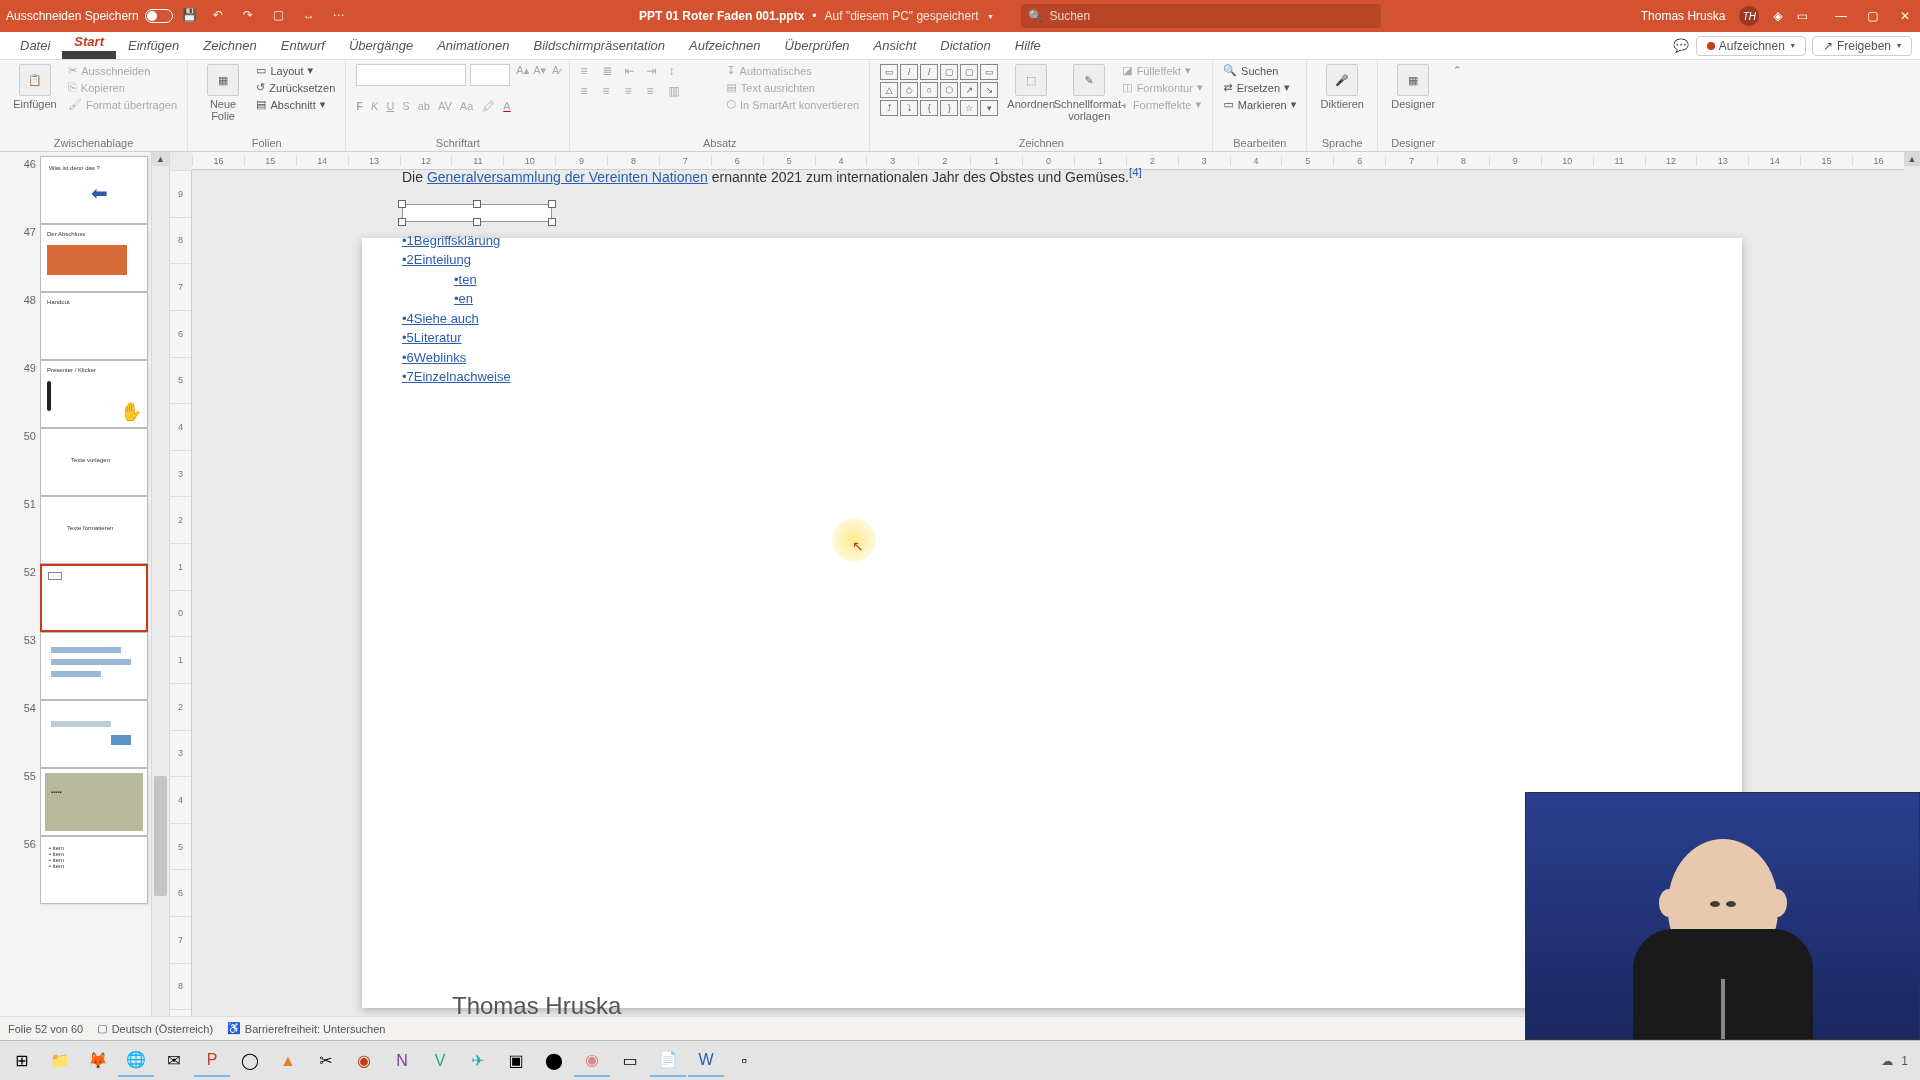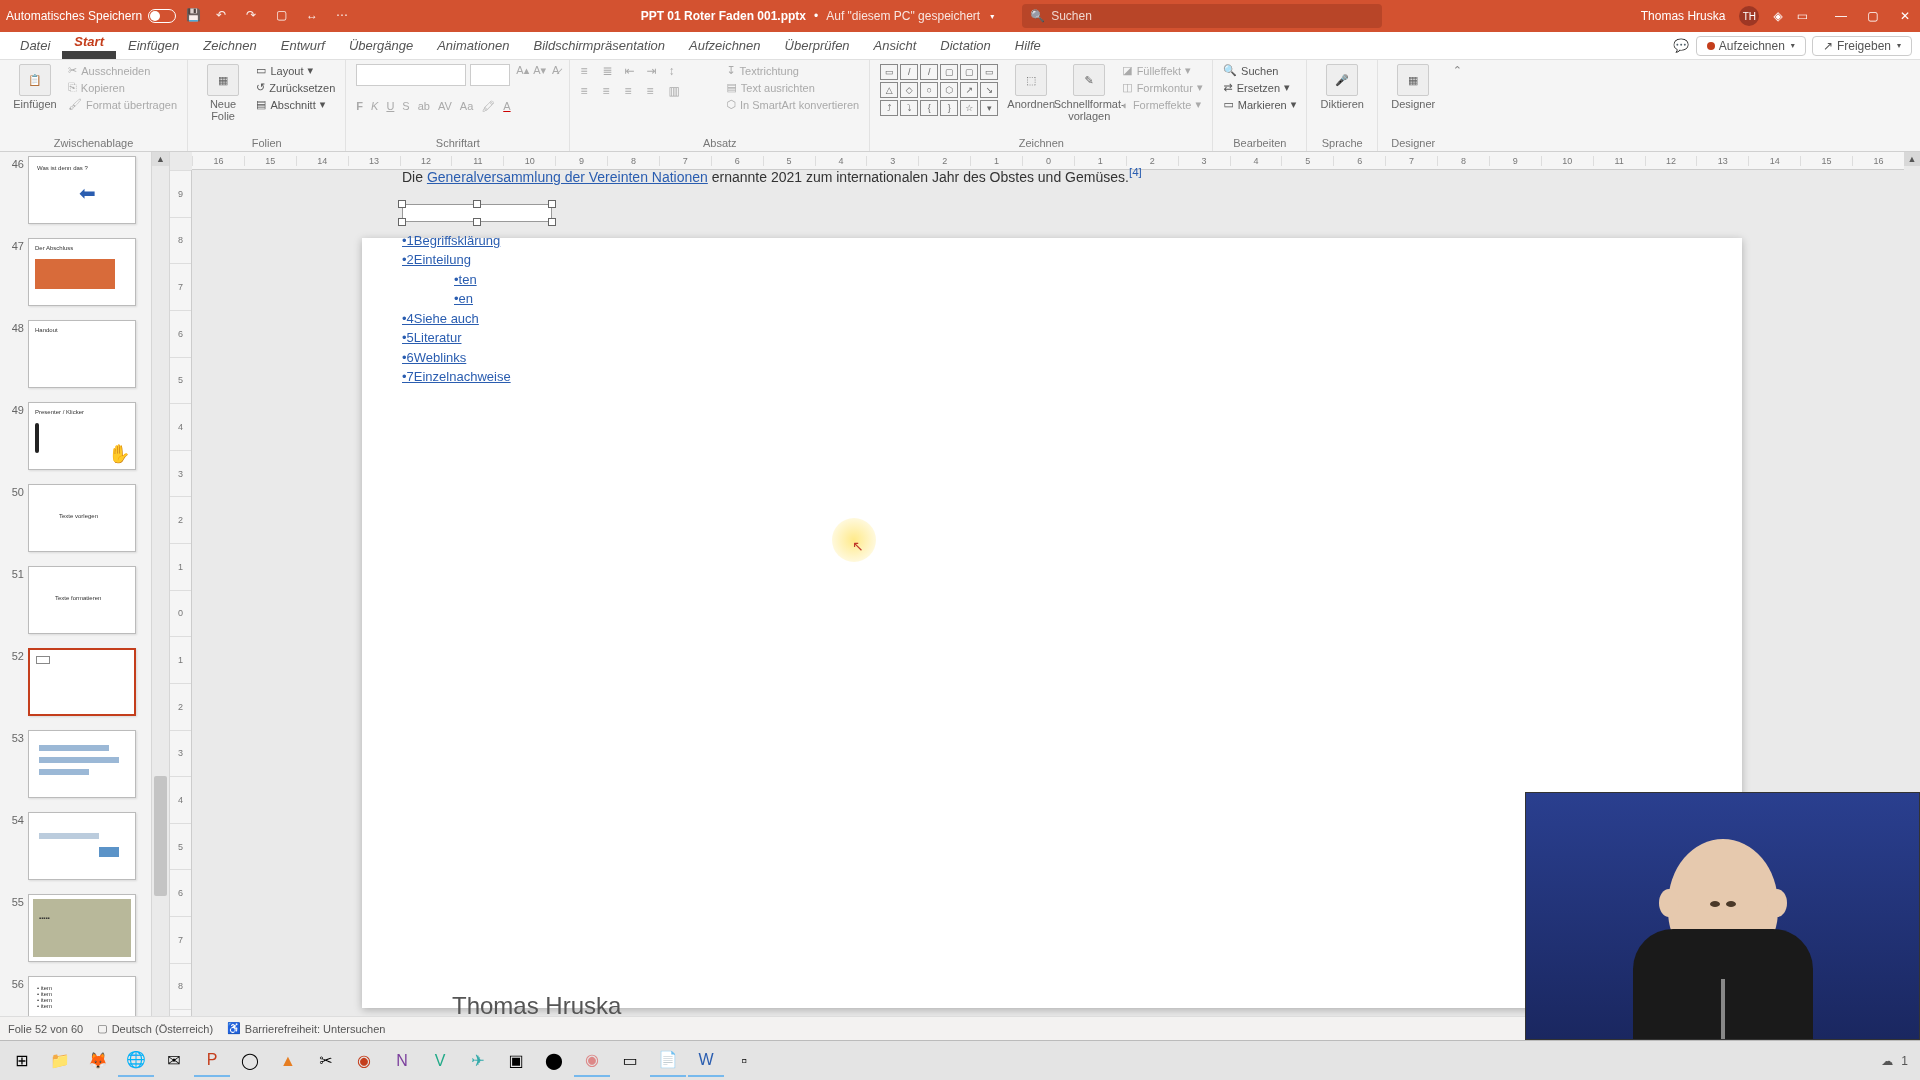--- a/index.html
+++ b/index.html
@@ -13,21 +13,21 @@
 .qat { display: flex; gap: 14px; align-items: center; margin-right: 30px; }
 .qat-icon { width: 16px; height: 16px; color: #fff; opacity: 0.9; }
 .title-center { flex: 1; display: flex; align-items: center; justify-content: center; gap: 8px; }
 .doc-title { font-size: 12px; font-weight: bold; }
 .doc-saved { font-size: 12px; opacity: 0.85; }
 .dd { font-size: 8px; margin-left: 2px; }
 .search-box { width: 360px; height: 24px; background: #b84528; border-radius: 4px; display: flex; align-items: center; padding: 0 8px; gap: 6px; color: #eee; margin-left: 20px;}
 .search-box input { background: transparent; border: none; outline: none; color: #fff; font-size: 12px; flex:1;}
 .search-box input::placeholder { color: #f0d7cf; }
 .title-right { display: flex; align-items: center; gap: 14px; margin-left: auto; }
-.user-badge { width: 20px; height: 20px; background: #9e3724; border-radius: 50%; display:flex; align-items:center; justify-content:center; font-size:10px;}
+.user-badge { width: 20px; height: 20px; background: #9e3724; border-radius: 50%; display:flex; align-items:center; justify-content:center; font-size:10px;font-style:italic;}
 .win-btns { display: flex; gap: 14px; margin-left: 10px;}
 .win-btns span { width: 18px; text-align: center; }
 
 
 .ribbon-tabs { height: 28px; background: #fff; display: flex; align-items: center; padding: 0 8px; border-bottom: 1px solid #e0e0e0; font-size: 13px; color: #555; }
 .ribbon-tabs .tab { padding: 0 12px; height: 100%; display: flex; align-items: center; cursor: pointer; font-style: italic; }
 .ribbon-tabs .tab.active { color: #c43e1c; font-weight: 600; border-bottom: 8px solid #404040; }
 .ribbon-tabs .spacer { flex: 1; }
 .ribbon-right-btn { display: flex; align-items: center; gap: 4px; padding: 2px 10px; border: 1px solid #ccc; border-radius: 4px; margin-left: 6px; background: #fff; color: #555; font-size: 12px; }
 .rec-dot { width: 8px; height: 8px; background: #c43e1c; border-radius: 50%; }
@@ -49,21 +49,21 @@
 .shape-grid { display: grid; grid-template-columns: repeat(6, 18px); grid-template-rows: repeat(3, 16px); gap: 2px; }
 .shape-grid span { border: 1px solid #888; font-size: 9px; display:flex; align-items:center; justify-content:center; color:#666;}
 
 
 .workarea { position: absolute; top: 152px; left: 0; right: 0; bottom: 24px; display: flex; background: #e6e6e6; }
 .slide-panel { width: 170px; background: #f3f3f3; display: flex; flex-direction: column; position: relative; border-right: 1px solid #d6d6d6;}
 .slide-scroll { position: absolute; right: 0; top: 0; bottom: 0; width: 18px; background: #eaeaea; border-left: 1px solid #d6d6d6;}
 .slide-scroll .arrow { height: 14px; display:flex; align-items:center; justify-content:center; font-size:9px; color:#555; background:#ddd;}
 .slide-scroll .track { position:absolute; top:14px; bottom:14px; left:0; right:0;}
 .slide-scroll .thumb { position:absolute; left:2px; right:2px; background:#c4c4c4; border-radius:2px;}
-.thumbs { flex:1; overflow:hidden; padding: 4px 20px 4px 4px; display:flex; flex-direction:column; gap:14px;}
+.thumbs { flex:1; overflow:hidden; padding: 4px 20px 4px 16px; display:flex; flex-direction:column; gap:0;}
 .thumb-row { display:flex; gap:4px; }
 .thumb-num { width: 20px; text-align:right; font-size:11px; color:#666; padding-top:2px;}
 .thumb { width: 108px; height: 68px; background:#fff; border:1px solid #bbb; box-shadow: 1px 1px 2px rgba(0,0,0,0.1); position:relative; overflow:hidden;}
 .thumb.active { border: 2px solid #c43e1c; }
 .mini-bar { position:absolute; background:#d86b3a;}
 .mini-line { position:absolute; background:#9bb8d6;}
 .mini-txt { position:absolute; font-size:6px; color:#333;}
 
 .canvas-wrap { flex:1; position:relative; background:#eaeaea;}
 .ruler-h { position:absolute; top:0; left:22px; right:16px; height:18px; background:#f5f5f5; border-bottom:1px solid #ccc; display:flex; align-items:center; font-size:9px; color:#777; overflow:hidden;}
@@ -117,21 +117,21 @@
 .collar { width:60px; height:30px; border:2px solid #888; border-bottom:none; border-radius:30px 30px 0 0; position:absolute; top:120px; left:60px;}
 
 
 .statusbar { bottom: 40px; }
 </style>
 </head>
 <body>
 
 <div class="titlebar">
   <div class="auto-save">
-    <span>Automatisches Speichern</span>
+    <span>Ausschneiden Speichern</span>
     <div class="toggle"></div>
   </div>
   <div class="qat">
     <span class="qat-icon">💾</span>
     <span class="qat-icon">↶</span>
     <span class="qat-icon">↷</span>
     <span class="qat-icon">▢</span>
     <span class="qat-icon">↔</span>
     <span class="qat-icon">⋯</span>
   </div>
@@ -258,21 +258,21 @@
         <div class="para-btns">
           <span>≡</span>
           <span>≡</span>
           <span>≡</span>
           <span>≡</span>
           <span>▥</span>
           <span></span>
         </div>
       </div>
       <div class="small-rows" style="margin-left:10px;">
-        <div class="sr">↧ <span>Textrichtung</span></div>
+        <div class="sr">↧ <span>Automatisches</span></div>
         <div class="sr">▤ <span>Text ausrichten</span></div>
         <div class="sr">⬡ <span>In SmartArt konvertieren</span></div>
       </div>
     </div>
     <div class="rgroup-label">Absatz</div>
   </div>
 
   <div class="rgroup">
     <div class="rgroup-body">
       <div class="shape-grid">

